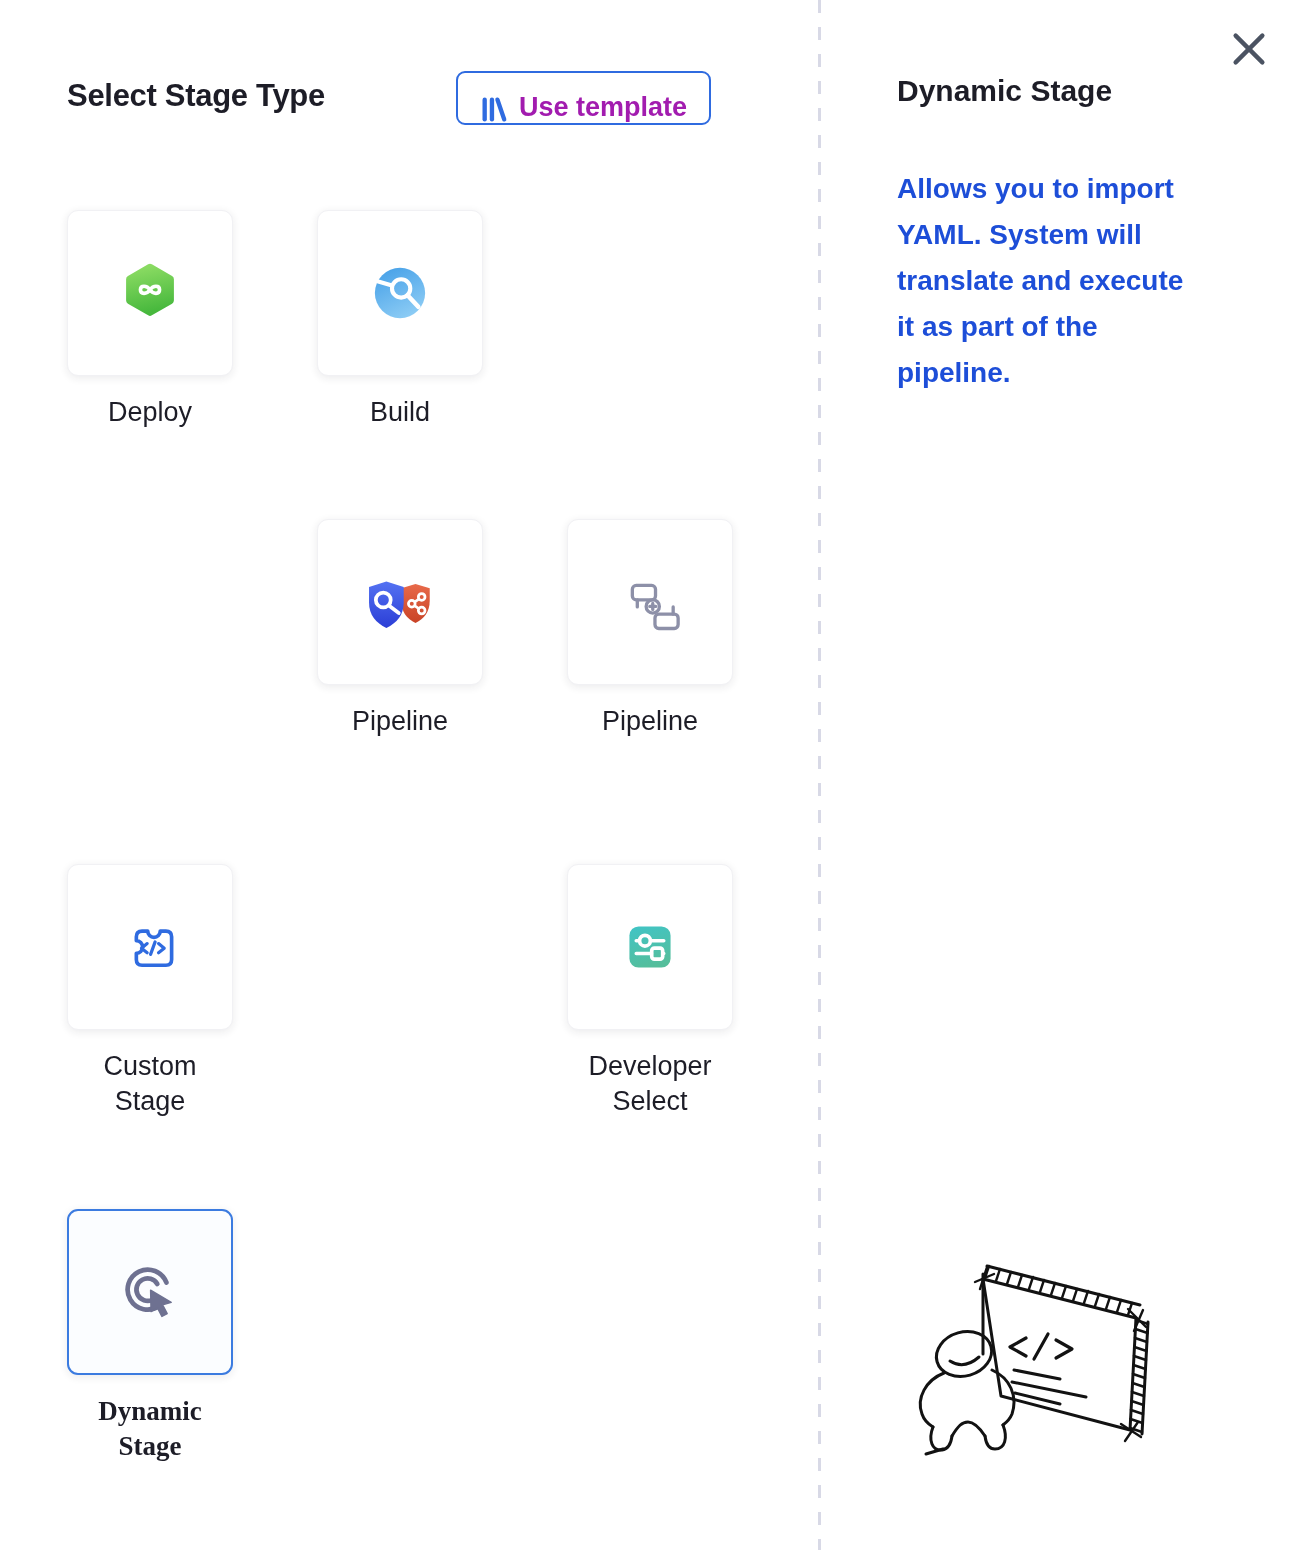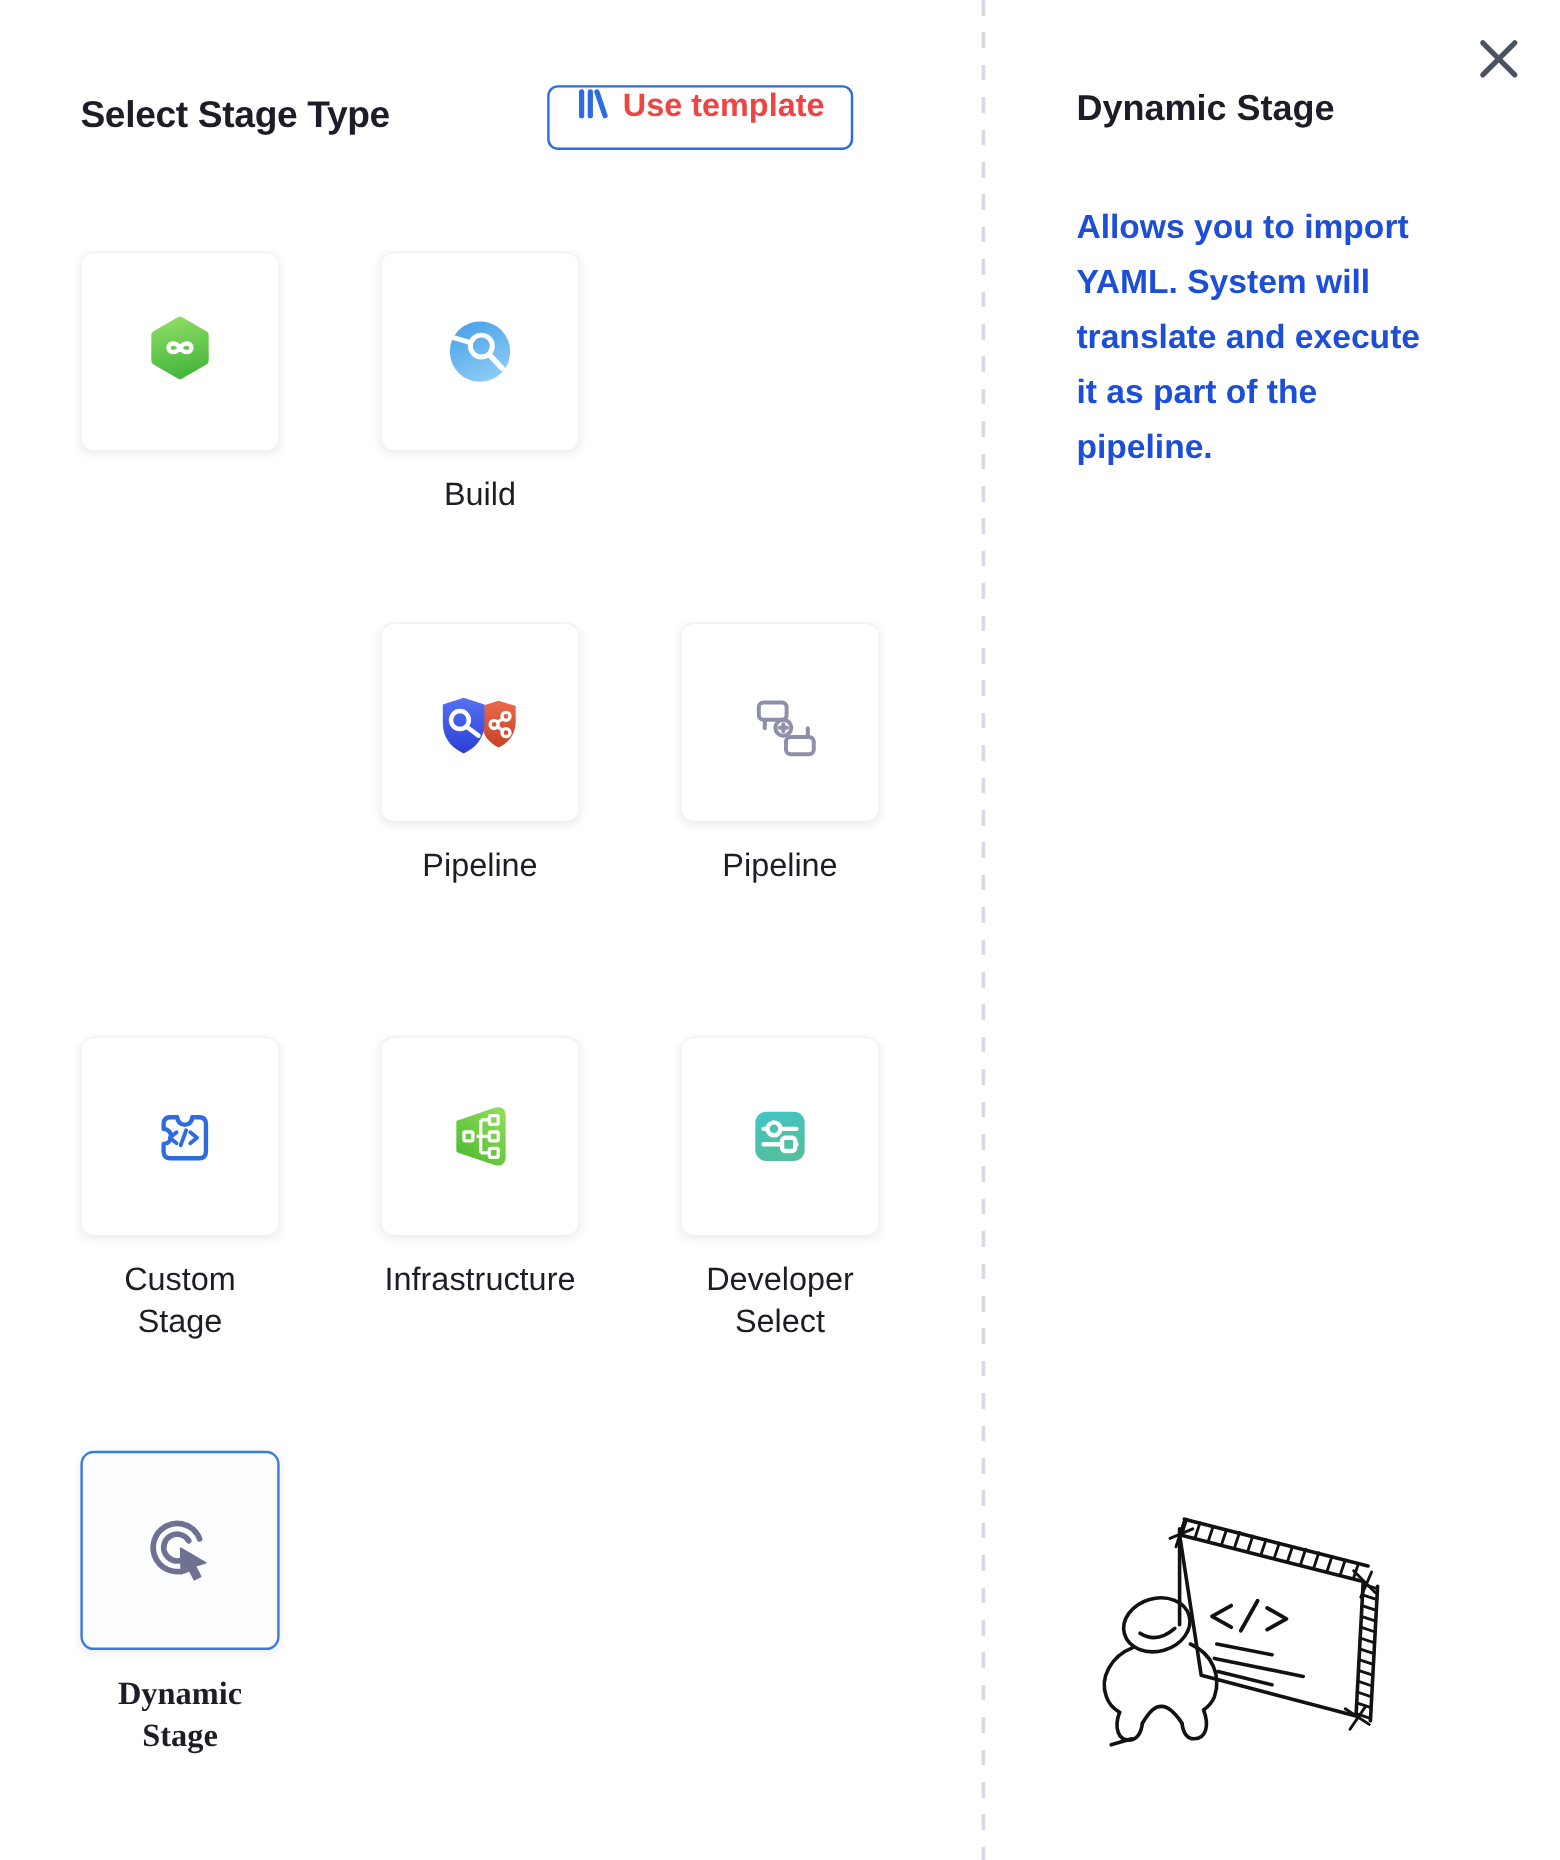--- a/index.html
+++ b/index.html
@@ -1,22 +1,22 @@
 <!DOCTYPE html>
 <html><head>
 <meta charset="utf-8">
 <style>
   html,body{margin:0;padding:0;background:#fff;}
   body{font-family:"Liberation Sans",sans-serif;color:#1D1D27;-webkit-font-smoothing:antialiased;}
   .modal{position:relative;width:1300px;height:1550px;background:#fff;overflow:hidden;}
 
   .page-title{position:absolute;left:67px;top:78px;margin:0;font-size:31px;font-weight:700;letter-spacing:-0.3px;}
 
-  .use-template{position:absolute;left:456px;top:71px;height:54px;display:flex;align-items:flex-start;gap:12px;
-    padding:0 22px;background:#fff;border:2px solid #2F6BE0;border-radius:9px;color:#ef4444;
+  .use-template{position:absolute;left:456px;top:71px;height:54px;display:flex;align-items:flex-end;gap:12px;
+    padding:0 22px;background:#fff;border:2px solid #2F6BE0;border-radius:9px;color:#a21caf;
     font-family:inherit;font-size:27px;font-weight:700;cursor:pointer;}
 
   .cell{position:absolute;width:166px;}
   .card{width:166px;height:166px;box-sizing:border-box;background:#fff;border:1px solid #F1F1F4;border-radius:11px;
     box-shadow:0 2px 8px rgba(34,34,48,.09);display:flex;align-items:center;justify-content:center;cursor:pointer;}
   .card.selected{border:2px solid #3B7BE0;background:#FBFDFF;}
   .card-label{margin-left:-42px;width:250px;margin-top:19px;text-align:center;font-size:27px;line-height:35px;
     color:#1D1D27;white-space:pre-line;}
   .cell.selected .card-label{font-weight:700;}
 
@@ -54,20 +54,21 @@
         <defs>
             <linearGradient id="gDe" x1="0.3" y1="0" x2="0.5" y2="1">
           <stop offset="0" stop-color="#8ADB62"></stop>
               <stop offset="1" stop-color="#47B83D"></stop>
             </linearGradient>
           </defs>
         <path d="M32 8 L51 19 V39 L32 50 L13 39 V19 Z" fill="url(#gDe)" stroke="url(#gDe)" stroke-width="7" stroke-linejoin="round"></path>
         <path d="M23 29 C23 24.5 29 24.5 32 29 C35 33.5 41 33.5 41 29 C41 24.5 35 24.5 32 29 C29 33.5 23 33.5 23 29 Z" fill="none" stroke="#fff" stroke-width="3.4" stroke-linecap="round"></path>
       </svg>
     </div>
+    <div class="card-label">Deploy</div>
   </div>
 
   <div class="cell" style="left:317px;top:210px;">
     <div class="card">
       <svg width="64" height="64" viewBox="0 0 56 56">
         <defs>
             <linearGradient id="gBu" x1="0.2" y1="0" x2="0.7" y2="1">
           <stop offset="0" stop-color="#47A1E8"></stop>
               <stop offset="1" stop-color="#8ECDF5"></stop>
             </linearGradient>
@@ -136,42 +137,20 @@
           <path d="M26.5 26 L21.5 30 L26.5 34"></path>
           <path d="M29.5 35.5 L33.5 24.5"></path>
           <path d="M36.5 26 L41.5 30 L36.5 34"></path>
         </g>
       </svg>
     </div>
     <div class="card-label">Custom
 Stage</div>
   </div>
 
-  <div class="cell" style="left:317px;top:864px;">
-    <div class="card">
-      <svg width="64" height="64" viewBox="0 0 56 56">
-        <defs>
-            <linearGradient id="gIn" x1="0.85" y1="0" x2="0.1" y2="1">
-          <stop offset="0" stop-color="#8FDC58"></stop>
-              <stop offset="1" stop-color="#4CBB2F"></stop>
-            </linearGradient>
-          </defs>
-        <path d="M12 17.5 L38.5 8.5 Q45.5 6.5 45.5 13.5 V42.5 Q45.5 49.5 38.5 47.5 L12 38.5 Z" fill="url(#gIn)" stroke="url(#gIn)" stroke-width="2.5" stroke-linejoin="round"></path>
-        <g stroke="#fff" stroke-width="2.4" fill="none">
-          <path d="M28.5 16 V40"></path>
-          <path d="M28.5 16 H34.8 M28.5 28 H34.8 M28.5 40 H34.8 M25.5 28 H28.5"></path>
-          <rect x="34.8" y="12.8" width="6.5" height="6.5" rx="1"></rect>
-          <rect x="34.8" y="24.8" width="6.5" height="6.5" rx="1"></rect>
-          <rect x="34.8" y="36.8" width="6.5" height="6.5" rx="1"></rect>
-          <rect x="16.3" y="24.8" width="6.5" height="6.5" rx="1"></rect>
-        </g>
-      </svg>
-    </div>
-    <div class="card-label">Infrastructure</div>
-  </div>
 
   <div class="cell" style="left:567px;top:864px;">
     <div class="card">
       <svg width="64" height="64" viewBox="0 0 56 56">
         <defs>
             <linearGradient id="gDP" x1="0.2" y1="0" x2="0.5" y2="1">
           <stop offset="0" stop-color="#41C4C4"></stop>
               <stop offset="1" stop-color="#55BE9B"></stop>
             </linearGradient>
           </defs>

